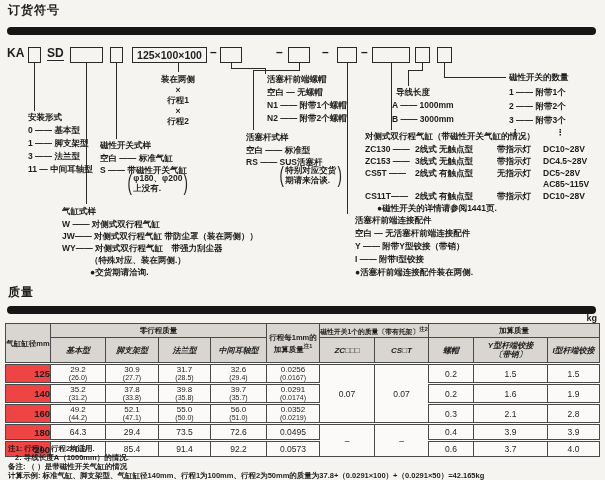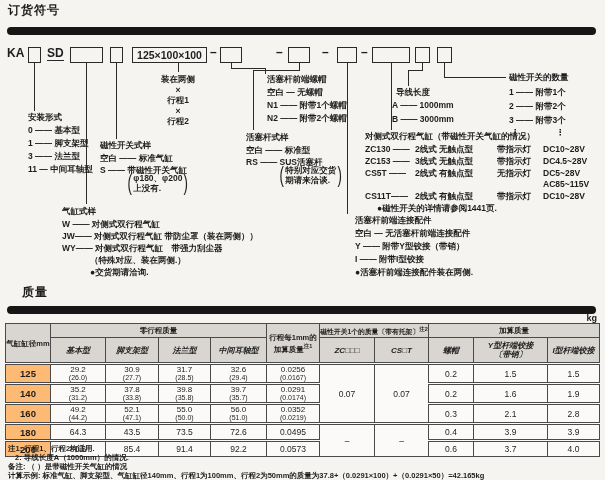--- a/index.html
+++ b/index.html
@@ -22,21 +22,21 @@
   .bp .plines{text-align:left;}
   
   table{position:absolute;left:5px;top:323px;width:594px;border-collapse:collapse;table-layout:fixed;
         background:#fbfaf8;font-family:inherit;}
   th,td{border:1px solid #4a4a4a;padding:0;text-align:center;vertical-align:middle;overflow:hidden;}
   thead th{background:#d9d6d1;font-weight:bold;}
   .hr1 th{height:13px;font-size:7.5px;line-height:9px;}
   .hr2 th{height:24px;font-size:8px;line-height:9px;font-style:italic;}
   tbody td{border-top:3px double #4a4a4a;font-size:8.5px;}
   tbody tr.dbl td{height:17px;} tbody tr.sgl td{height:14px;}
-  td.bore{font-weight:bold;font-size:9.5px;background:#fdba74;}
+  td.bore{font-weight:bold;font-size:9.5px;background:#ef4444;text-align:right;}
   .cm{display:block;line-height:9px;font-size:8px;}
   .cp{display:block;line-height:8px;font-size:7px;}
   .sup{font-size:5.5px;vertical-align:super;}
   .kg{position:absolute;font-size:9px;font-weight:bold;}
   .note{position:absolute;font-size:7.5px;font-weight:bold;line-height:9px;white-space:nowrap;}
   .smrow{position:absolute;display:flex;font-size:8.5px;font-weight:bold;white-space:nowrap;line-height:10px;justify-content:space-between;}
   .smrow .c{width:50px;} .smrow .ty{width:82px;} .smrow .la{width:46px;}
 </style>
 </head>
 <body>
@@ -168,21 +168,21 @@
 <div class="t" style="left:392px;top:100px;">A —— 1000mm</div>
 <div class="t" style="left:392px;top:114px;">B —— 3000mm</div>
 
 <div class="t" style="left:509px;top:72px;">磁性开关的数量</div>
 <div class="t" style="left:509px;top:87px;">1 —— 附带1个</div>
 <div class="t" style="left:509px;top:101px;">2 —— 附带2个</div>
 <div class="t" style="left:509px;top:115px;">3 —— 附带3个</div>
 <div class="t" style="left:511px;top:127px;">⋮</div>
 <div class="t" style="left:556px;top:127px;">⋮</div>
 
-<div class="t title" style="left:22px;top:287px;">质量</div>
+<div class="t title" style="left:8px;top:287px;">质量</div>
 <div class="bar" style="left:7px;top:306px;width:589px;"></div>
 <div class="kg" style="right:8px;top:313px;">kg</div>
 
 <table>
   <colgroup>
     <col style="width:45px">
       <col style="width:55px">
       <col style="width:53px">
       <col style="width:52px">
     <col style="width:56px">
@@ -298,21 +298,21 @@
           <span class="cm">0.0352</span>
           <span class="cp">(0.0219)</span>
         </td>
       <td>0.3</td>
       <td>2.1</td>
       <td>2.8</td>
     </tr>
     <tr class="sgl">
       <td class="bore">180</td>
       <td>64.3</td>
-      <td>43.5</td>
+      <td>29.4</td>
       <td>73.5</td>
       <td>72.6</td>
       <td>0.0495</td>
       <td rowspan="2">–</td>
       <td rowspan="2">–</td>
       <td>0.4</td>
       <td>3.9</td>
       <td>3.9</td>
     </tr>
     <tr class="sgl">

